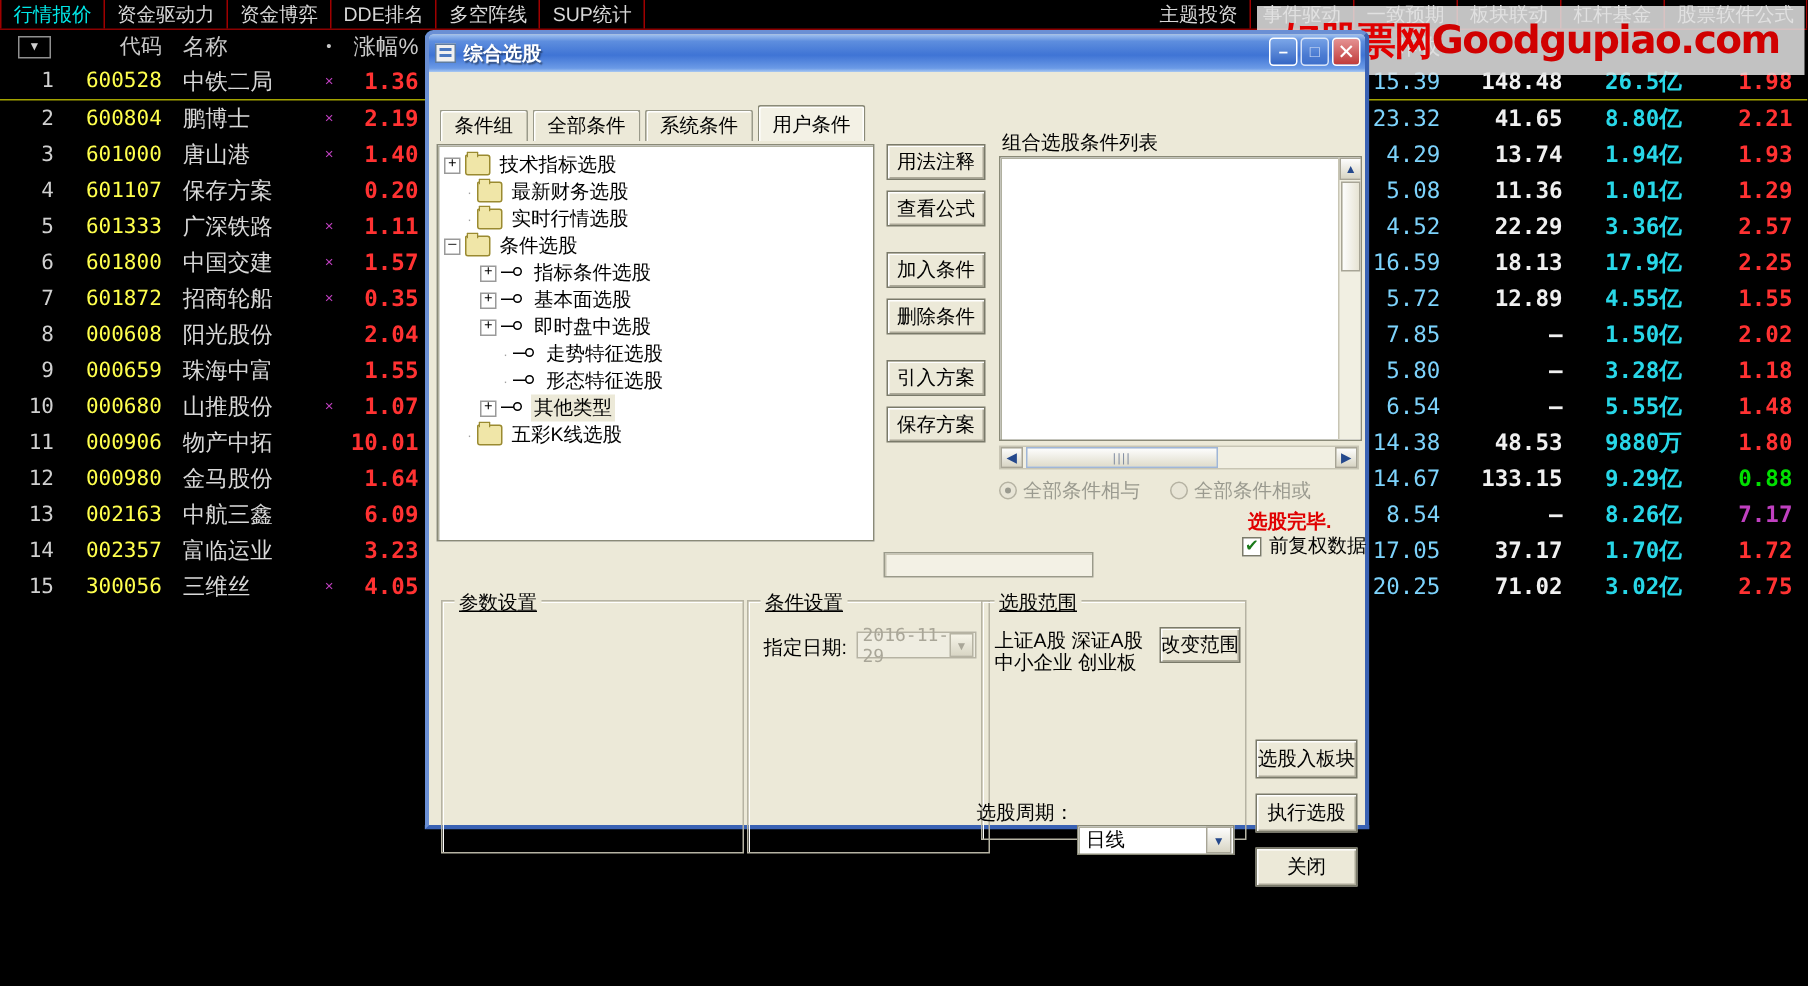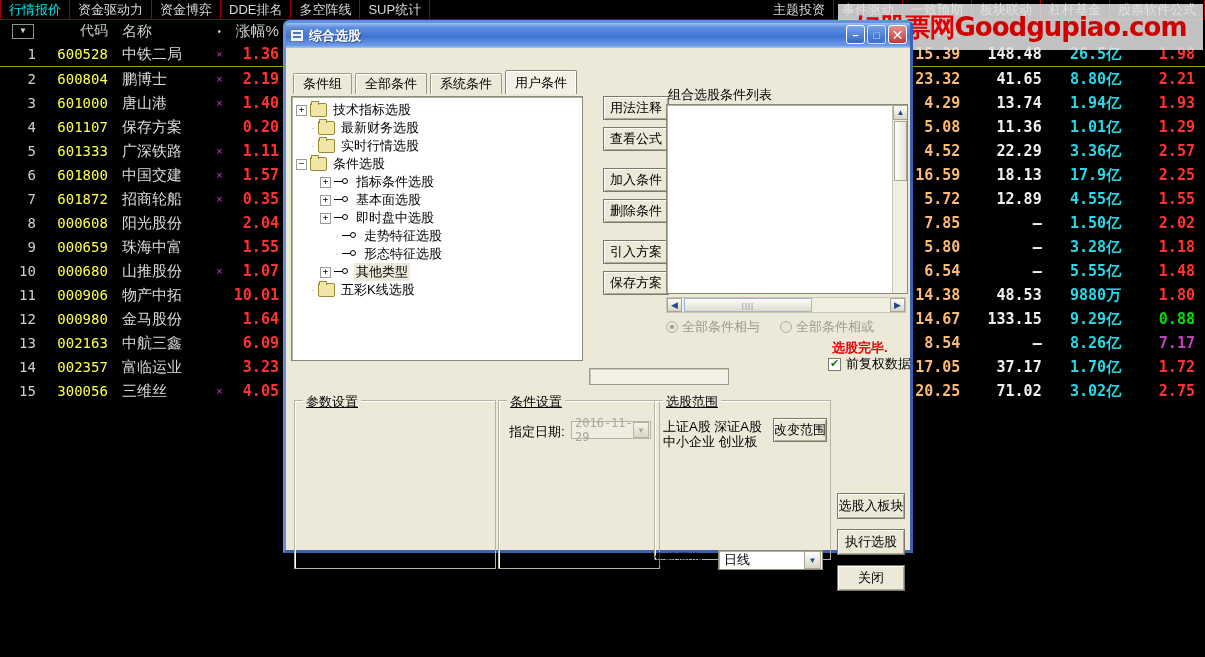--- a/index.html
+++ b/index.html
@@ -45,21 +45,21 @@
     height:24px;display:flex;align-items:center;font-size:15px;
   }
   .qrow.sel{border-bottom:1px solid #a3a300;}
   .c-idx{width:38px;text-align:right;color:#d0d0d0;font-family:"DejaVu Sans Mono",monospace;font-size:14px;}
   .c-code{width:76px;text-align:right;padding-right:6px;color:#ffff4d;font-family:"DejaVu Sans Mono",monospace;font-size:14px;font-weight:normal;}
   .c-name{width:92px;padding-left:8px;color:#d9d9d9;}
   .c-star{width:22px;text-align:center;color:#c040c0;font-size:10px;}
   .c-chg{width:52px;text-align:right;color:#ff3232;font-family:"DejaVu Sans Mono",monospace;font-weight:bold;}
   .c-pad{width:612px;}
   .c-low{width:38px;text-align:right;font-family:"DejaVu Sans Mono",monospace;font-weight:bold;}
-  .c-prev{width:70px;text-align:right;color:#fdba74;font-family:"DejaVu Sans Mono",monospace;font-weight:bold;}
+  .c-prev{width:70px;text-align:right;color:#7dd3fc;font-family:"DejaVu Sans Mono",monospace;font-weight:normal;}
   .c-mid{width:86px;text-align:right;color:#f0f0f0;font-family:"DejaVu Sans Mono",monospace;font-weight:bold;}
   .c-amt{width:84px;text-align:right;color:#28d7e8;font-family:"DejaVu Sans Mono",monospace;font-weight:bold;}
   .c-qb{width:78px;text-align:right;color:#ff3232;font-family:"DejaVu Sans Mono",monospace;font-weight:bold;padding-right:10px;}
   .hdr{color:#c9c9c9;font-weight:normal;font-family:"Liberation Sans",sans-serif;}
   .sortbox{
     width:20px;height:13px;border:1px solid #909090;color:#d0d0d0;
     font-size:8px;line-height:12px;text-align:center;margin-left:12px;
   }
 
   
@@ -161,21 +161,21 @@
     content:"";position:absolute;left:0;top:4px;width:9px;height:1px;background:#000;
   }
   .leafico:after{
     content:"";position:absolute;left:8px;top:1px;width:6px;height:6px;
     border:1px solid #000;border-radius:50%;background:#fff;box-sizing:border-box;
   }
   .tlabel{padding:0 2px;}
   .tlabel.hl{background:#ece9d8;}
 
   
-  #midbtns{position:absolute;left:317px;top:48px;width:66px;}
+  #midbtns{position:absolute;left:305px;top:48px;width:66px;}
   .btn{
     background:#ece9d8;border:1px solid #7a7a6a;
     box-shadow:inset 1px 1px 0 #fff,inset -1px -1px 0 #adaa99;
     font-size:13px;color:#000;text-align:center;
     display:flex;align-items:center;justify-content:center;
     height:22px;cursor:default;
   }
   #midbtns .btn{margin-bottom:7px;}
   .gap{height:10px;}
 
@@ -281,21 +281,21 @@
     width:13px;height:13px;background:#fff;border:1px solid #7a7a6a;
     margin-right:5px;position:relative;box-sizing:border-box;flex:none;
   }
   #chkbox:after{
     content:"\2714";position:absolute;left:1px;top:-2px;color:#1a7a1a;font-size:11px;
   }
 
   #rightbtns{position:absolute;left:551px;top:445px;width:68px;}
   #rightbtns .btn{height:24px;margin-bottom:10px;}
 
-  #periodlabel{position:absolute;left:365px;top:502px;font-size:13px;color:#000;}
+  #periodlabel{position:absolute;left:365px;top:485px;font-size:13px;color:#000;}
   #periodsel{
     position:absolute;left:432px;top:502px;width:105px;height:20px;
     background:#fff;border:1px solid #8a8a78;box-sizing:border-box;
     display:flex;align-items:center;box-shadow:inset 1px 1px 0 #b0b0a0;
   }
   #periodsel span{flex:1;padding-left:5px;font-size:13px;color:#000;}
   #periodsel .dropbtn{
     background:linear-gradient(180deg,#fdfdfd,#d8d5c4);color:#24488c;
     border:1px solid #a8a596;height:18px;width:17px;font-size:8px;
   }

